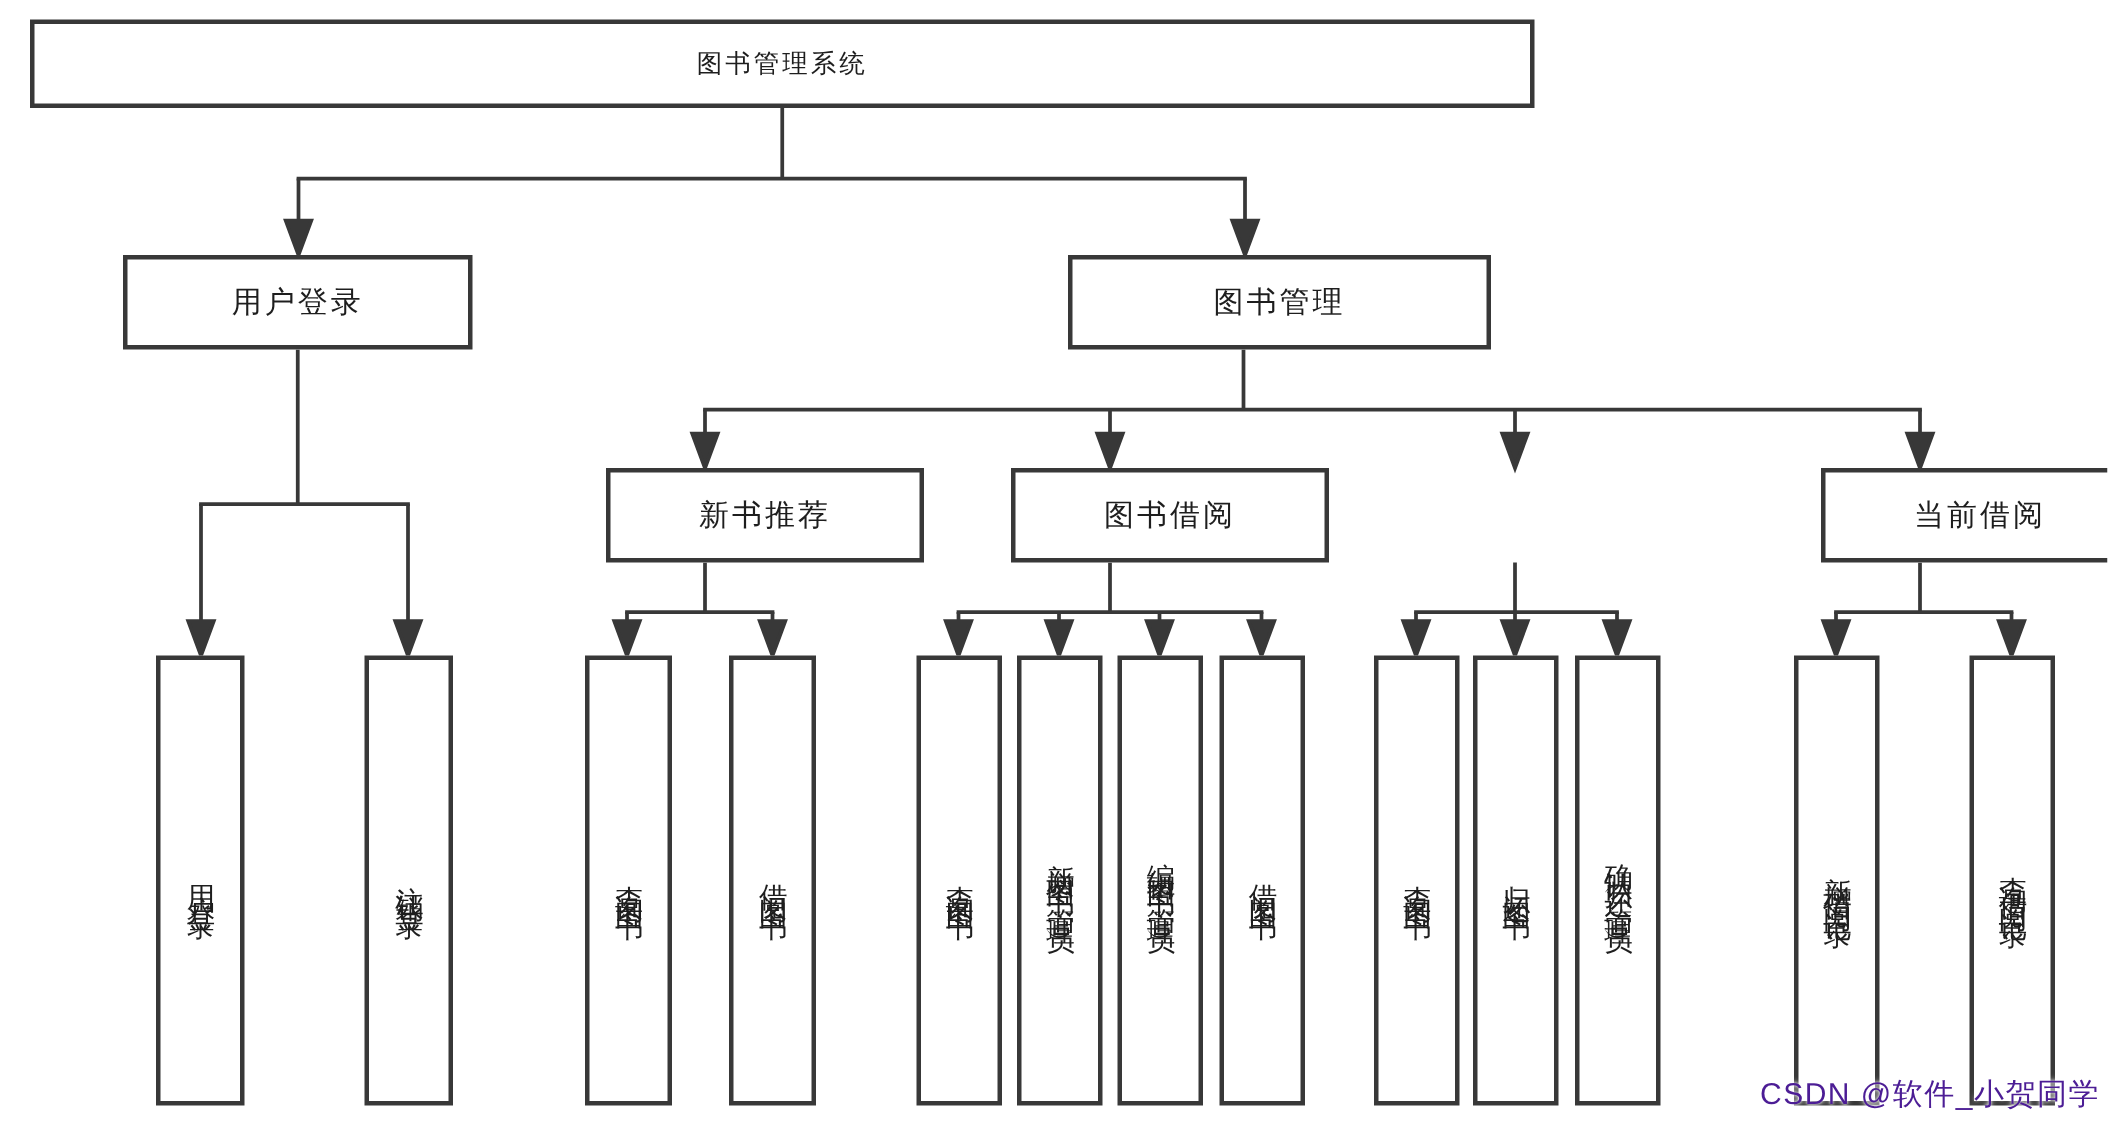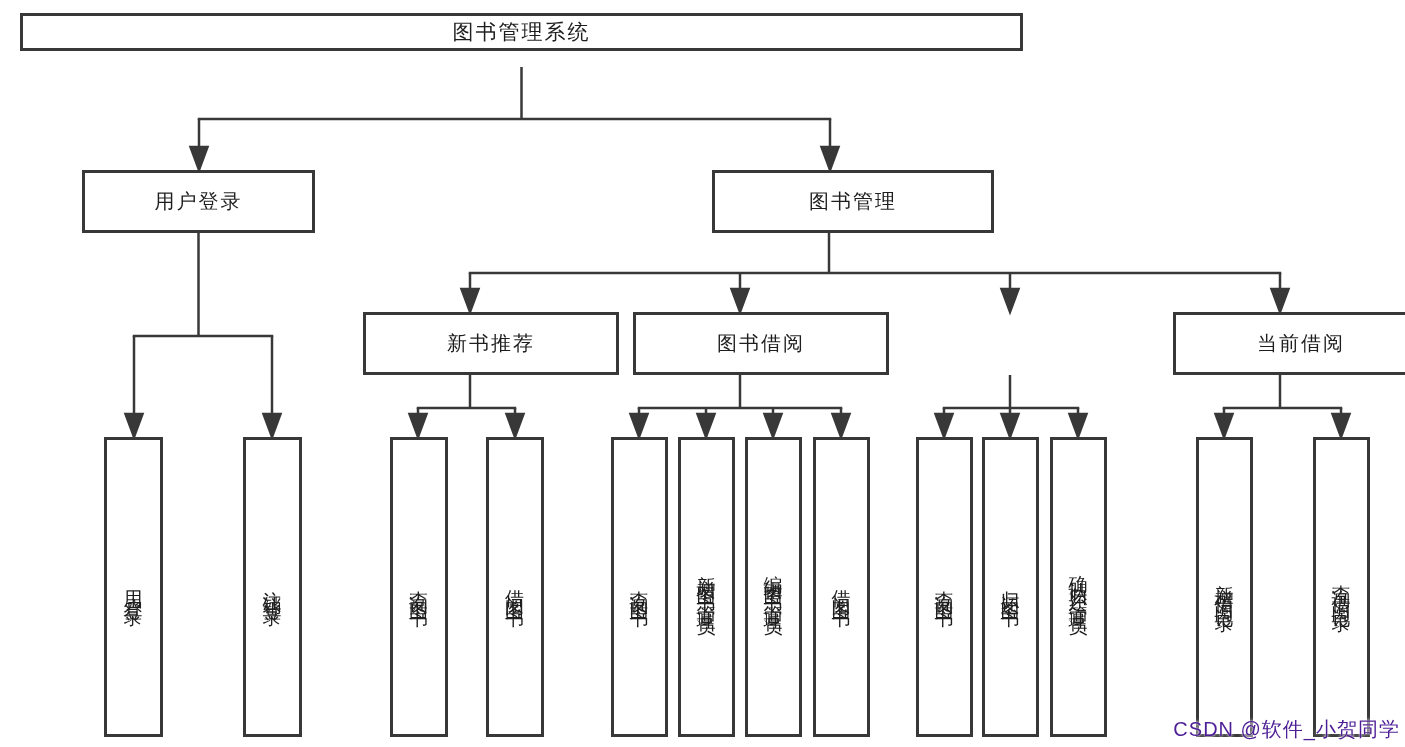--- a/index.html
+++ b/index.html
@@ -33,28 +33,28 @@
     align-items: center;
     justify-content: center;
     text-align: center;
   }
   .node.h {
     font-size: 20px;
     letter-spacing: 2px;
     white-space: nowrap;
   }
   .node.root {
-    left: 20px; top: 13px; width: 1003px; height: 38px;
-    font-size: 21px;
+    left: 20px; top: 13px; width: 1003px; height: 59px;
+    font-size: 17px;
   }
   .node.lvl {
     top: 170px; height: 63px;
   }
   .node.mod {
-    top: 312px; width: 256px; height: 63px;
+    top: 312px; width: 212px; height: 63px; margin-left: 41px;
   }
   .node.leaf {
     top: 437px; height: 300px;
     writing-mode: vertical-rl;
     text-orientation: mixed;
     font-size: 19px;
     letter-spacing: 6px;
     line-height: 1;
   }
   .watermark {

